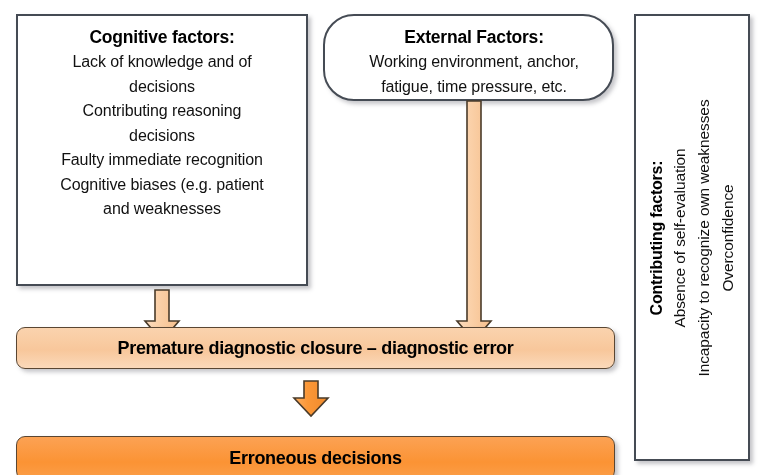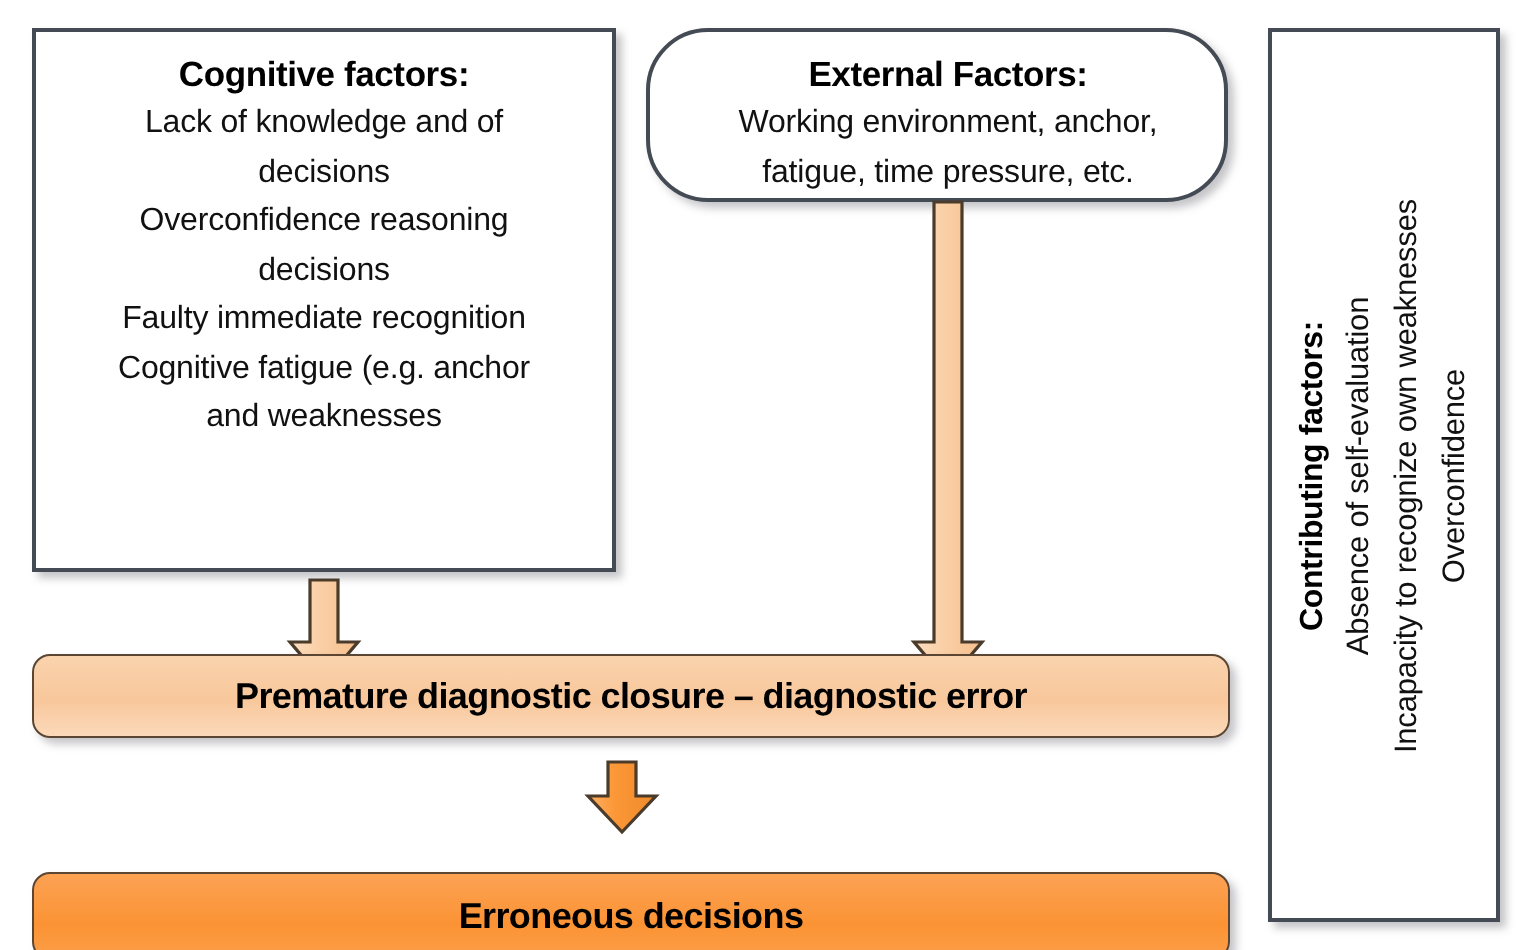--- a/index.html
+++ b/index.html
@@ -163,24 +163,24 @@
 </style>
 </head>
 <body>
 
 <div id="canvas">
 
   <div id="cognitive-box" class="factor-box">
     <div class="box-title">Cognitive factors:</div>
     <div class="box-line">Lack of knowledge  and of</div>
     <div class="box-line">decisions</div>
-    <div class="box-line">Overconfidence reasoning</div>
+    <div class="box-line">Contributing reasoning</div>
     <div class="box-line">decisions</div>
     <div class="box-line">Faulty immediate recognition</div>
-    <div class="box-line">Cognitive fatigue (e.g. anchor</div>
+    <div class="box-line">Cognitive biases (e.g. patient</div>
     <div class="box-line">and weaknesses</div>
   </div>
 
   <div id="external-box" class="factor-box">
     <div class="box-title">External Factors:</div>
     <div class="box-line">Working environment, anchor,</div>
     <div class="box-line">fatigue, time pressure, etc.</div>
   </div>
 
   <div id="contributing-box" class="factor-box">

